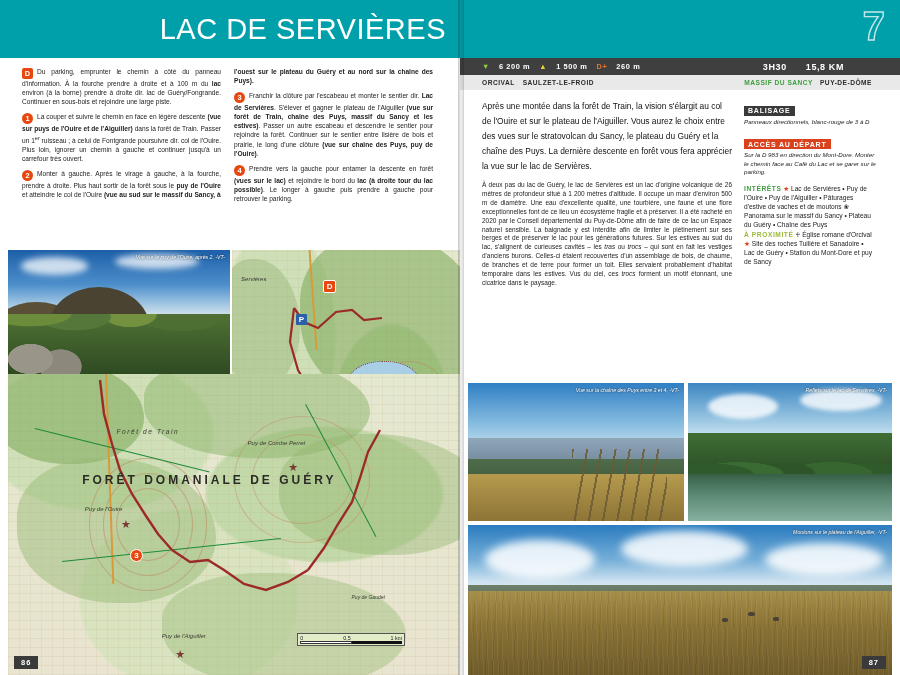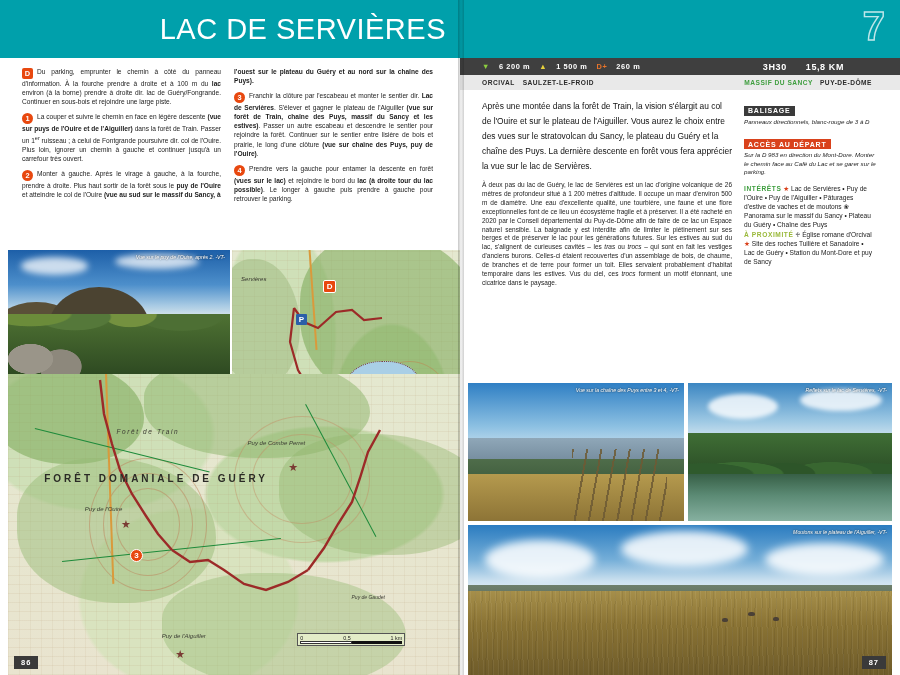--- a/index.html
+++ b/index.html
@@ -93,21 +93,21 @@
   .rd { position:absolute; background:#d99a3c; height:1.6px; transform-origin:0 0; }
   .gr { position:absolute; background:#1d8a3a; height:1.1px; transform-origin:0 0; }
   .lake {
     position:absolute; background:#a9cfe6; border:1.4px dotted #7a3b34;
     border-radius:52% 48% 45% 55%;
   }
   .mlabel {
     position:absolute; font-style:italic; color:#3a3a32; white-space:nowrap;
     font-size:5px;
   }
-  .mlabel.big { font-size:10px; letter-spacing:3px; font-style:normal; font-weight:600; color:#2b2b26; }
+  .mlabel.big { font-size:12px; letter-spacing:3px; font-style:normal; font-weight:600; color:#2b2b26;margin-left:38px; }
   .mlabel.mid { font-size:6.5px; letter-spacing:1.6px; color:#3a3a32; }
   .wp {
     position:absolute; width:13px; height:13px; background:#e8480f; color:#fff;
     border:1.2px solid #fff; border-radius:50%;
     font-size:8px; font-weight:bold; text-align:center; line-height:12px;
   }
   .wp.sq { border-radius:2px; }
   .pk { position:absolute; color:#7a3b34; font-size:11px; }
   .pico {
     position:absolute; width:11px; height:11px; background:#2b5fa8; color:#fff;

